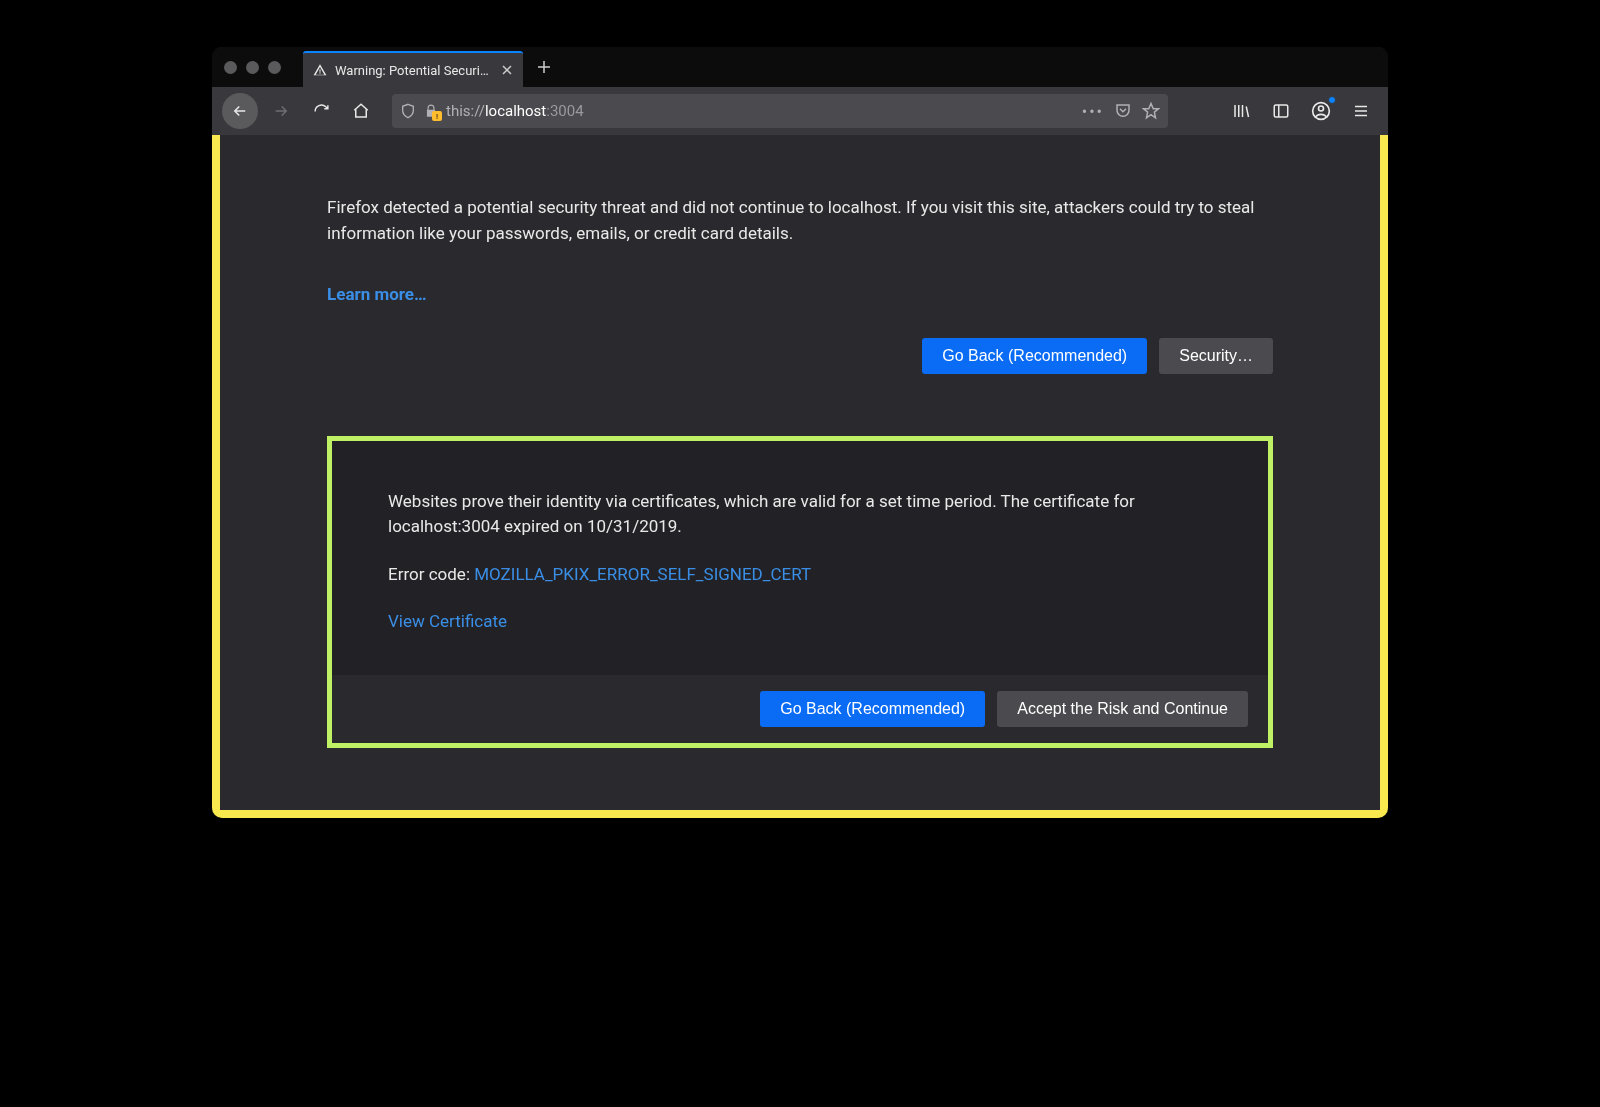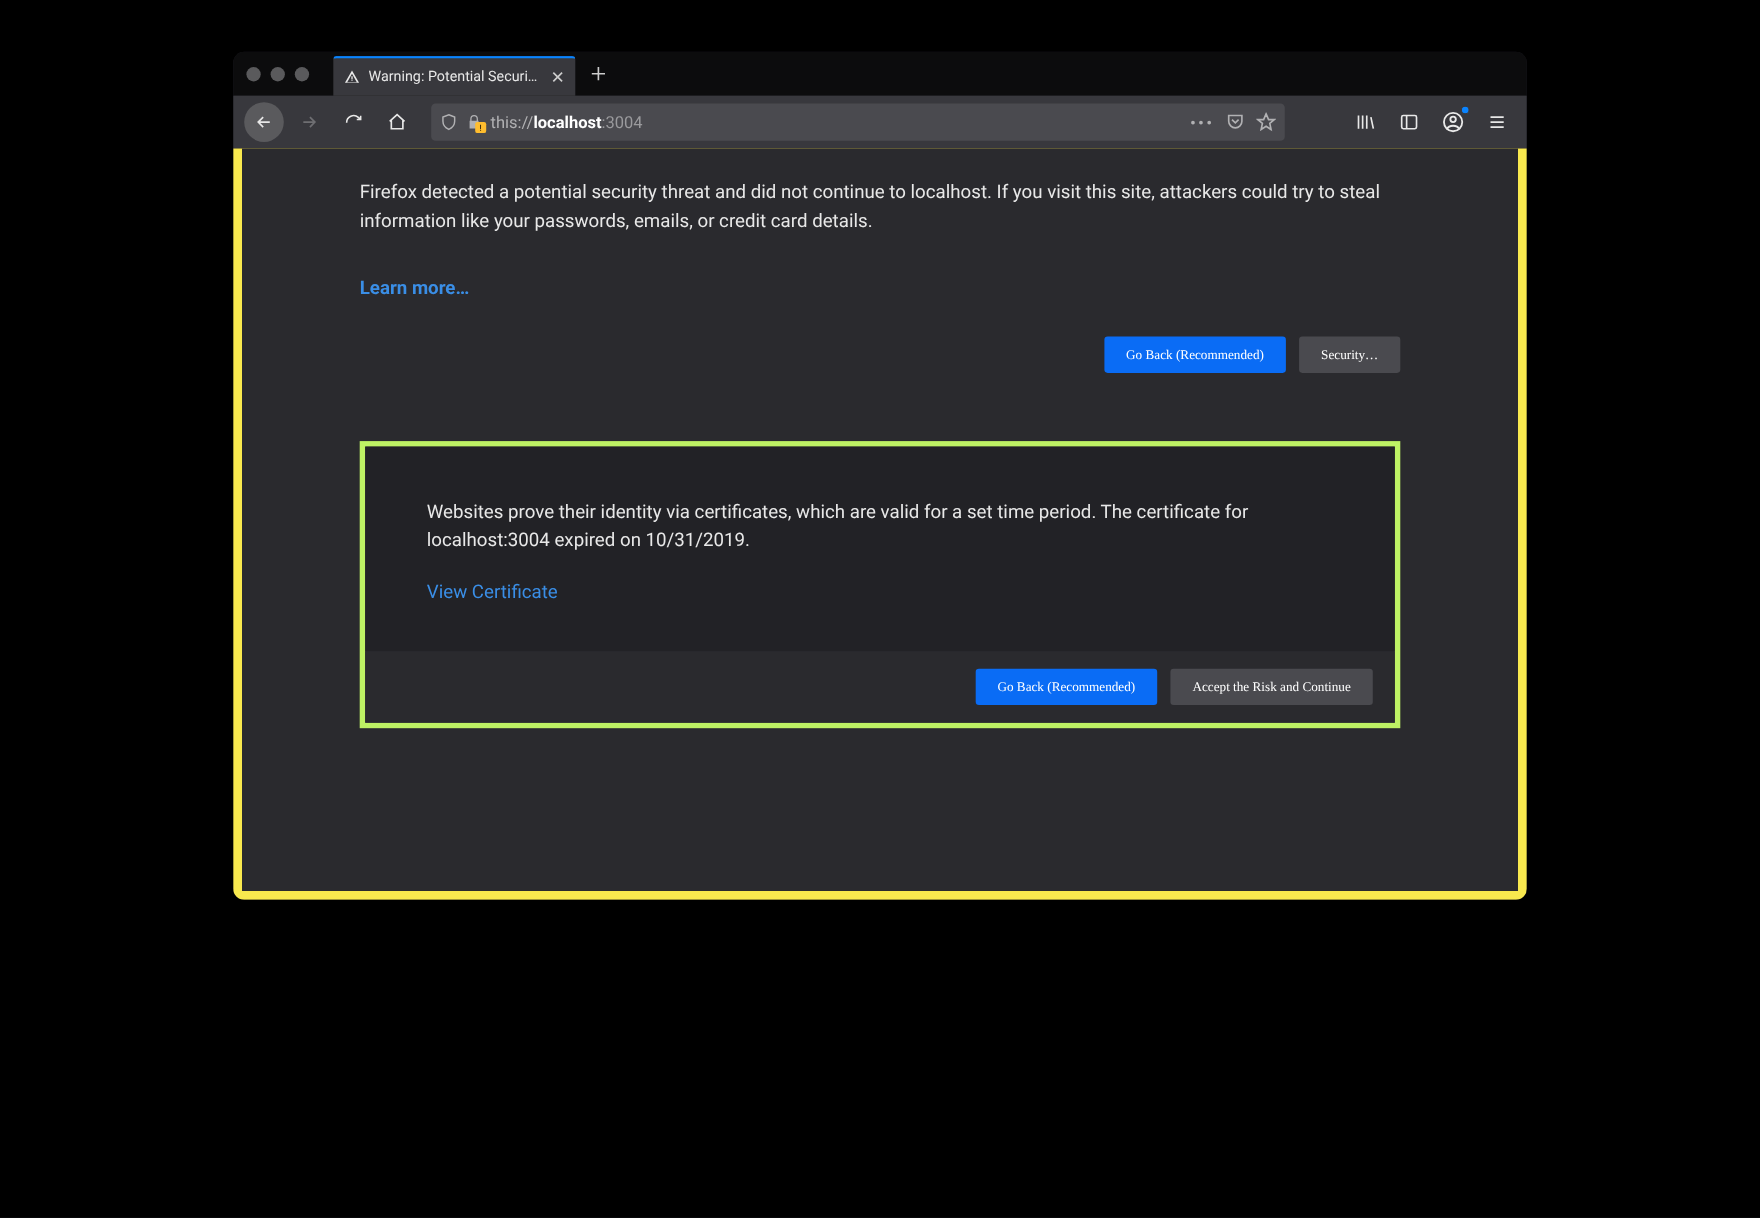--- a/index.html
+++ b/index.html
@@ -79,21 +79,21 @@
     display: flex;
     align-items: center;
     padding: 0 8px;
     gap: 8px;
     margin: 0 50px 0 8px;
     color: #cfcfcf;
     font-size: 15px;
   }
   .url-text { flex: 1; display: flex; align-items: baseline; }
   .url-scheme { color: #b1b1b3; }
-  .url-host { color: #fff; font-weight: bold; }
+  .url-host { color: #fff; }
   .url-port { color: #9a9a9d; }
   .urlbar-right { display:flex; gap:10px; align-items:center; color:#b1b1b3; }
   .dots { letter-spacing: 2px; font-size: 16px; }
   .toolbar-right { display:flex; gap:6px; align-items:center; margin-left:auto;}
   .avatar-wrap { position: relative; }
   .avatar-dot { position:absolute; top:2px; right:2px; width:8px; height:8px; background:#0a84ff; border-radius:50%; border:1px solid #38383d;}
   
   .viewport {
     background: #f9e94e;
     padding: 0 8px 8px 8px;
@@ -104,33 +104,32 @@
     height: 100%;
     color: #e8e8e8;
     font-size: 17px;
     line-height: 1.5;
     overflow: hidden;
     padding: 0 24px;
   }
   .content-inner {
     max-width: 946px;
     margin: 0 auto;
-    padding-top: 28px;
+    padding-top: 60px;
   }
   .warning-text { margin-bottom: 36px; }
   .learn-more { color: #3a8ee6; text-decoration: none; cursor:pointer;font-weight:bold; }
   .btn-row { display:flex; gap:12px; justify-content:flex-end; margin-top: 30px; }
   .btn {
-    font-size: 12px;
+    font-size: 16px;
     padding: 9px 20px;
     border: none;
     border-radius: 3px;
     cursor: pointer;
     color: #fff;
-    font-family: Liberation Serif, serif;
   }
   .btn.primary { background: #0a6cf5; }
   .btn.secondary { background: #4a4a4f; }
   .panel {
     border: 5px solid #bef264;
     margin-top: 62px;
     background: #2a2a2e;
   }
   .panel-body {
     background: #222226;
@@ -278,20 +277,23 @@
         <a class="learn-more">Learn more…</a>
 
         <div class="btn-row">
           <button class="btn primary">Go Back (Recommended)</button>
           <button class="btn secondary">Security…</button>
         </div>
 
         <div class="panel">
           <div class="panel-body">
             <p>Websites prove their identity via certificates, which are valid for a set time period. The certificate for localhost:3004 expired on 10/31/2019.</p>
+            <p>
+              <span class="error-code-label">Error code: </span><a class="error-code-link">MOZILLA_PKIX_ERROR_SELF_SIGNED_CERT</a>
+            </p>
             <a class="view-cert">View Certificate</a>
           </div>
           <div class="panel-footer">
             <button class="btn primary">Go Back (Recommended)</button>
             <button class="btn secondary">Accept the Risk and Continue</button>
           </div>
         </div>
 
       </div>
     </div>

